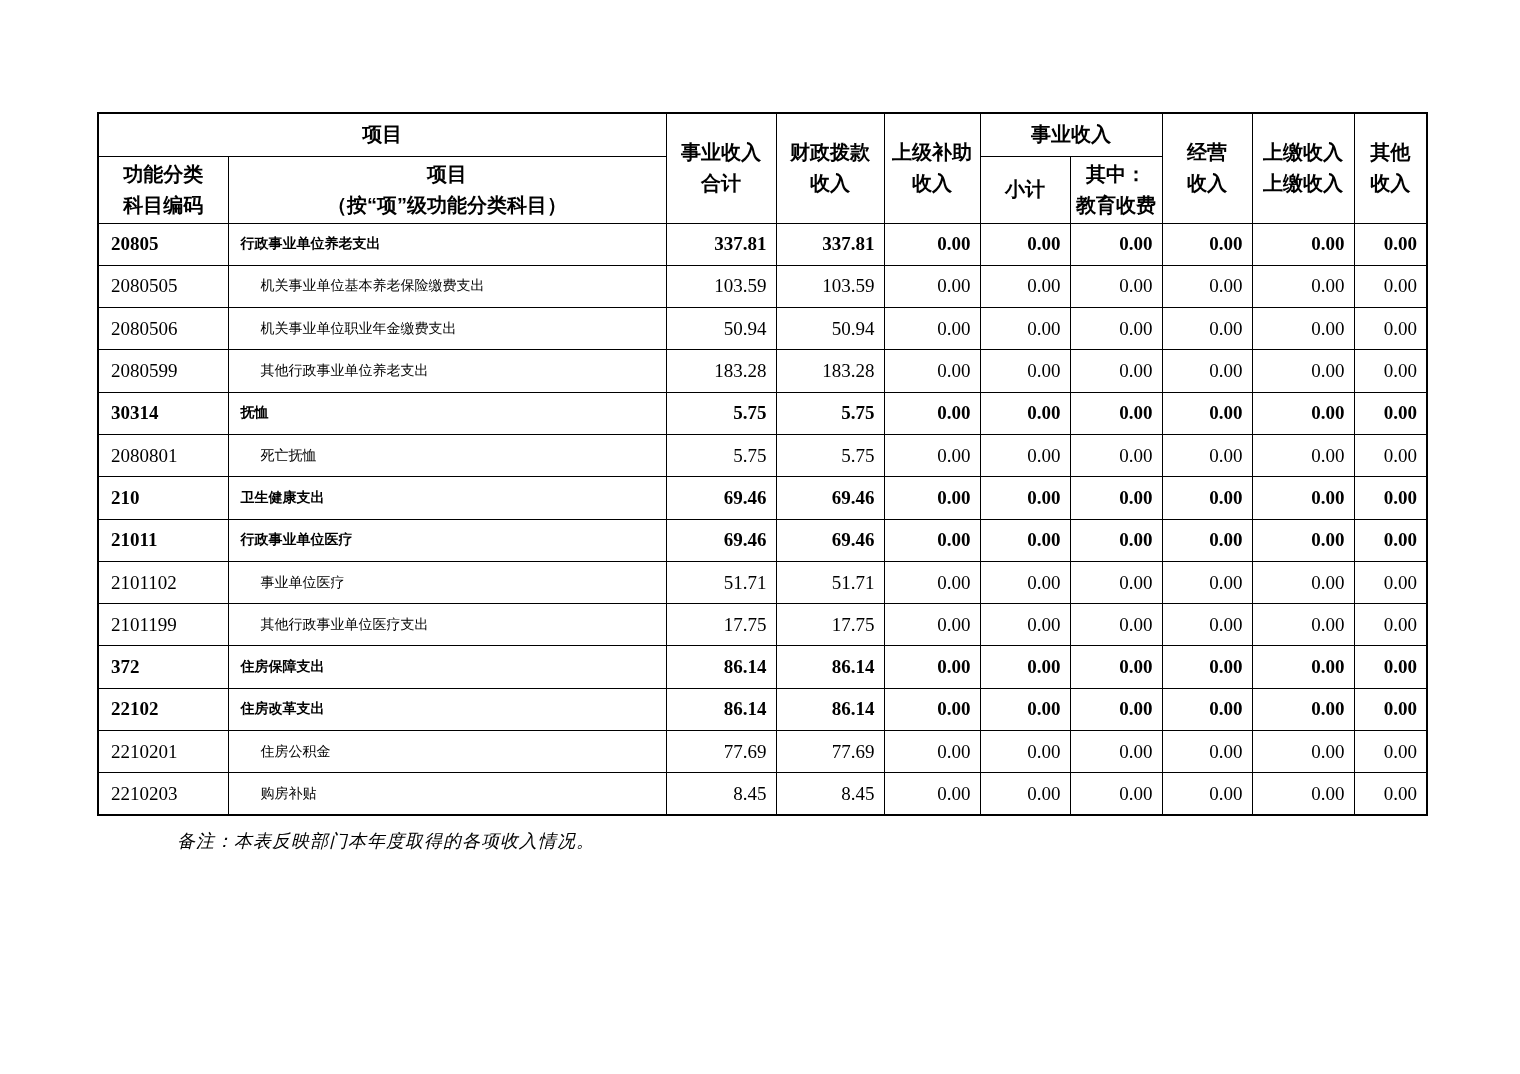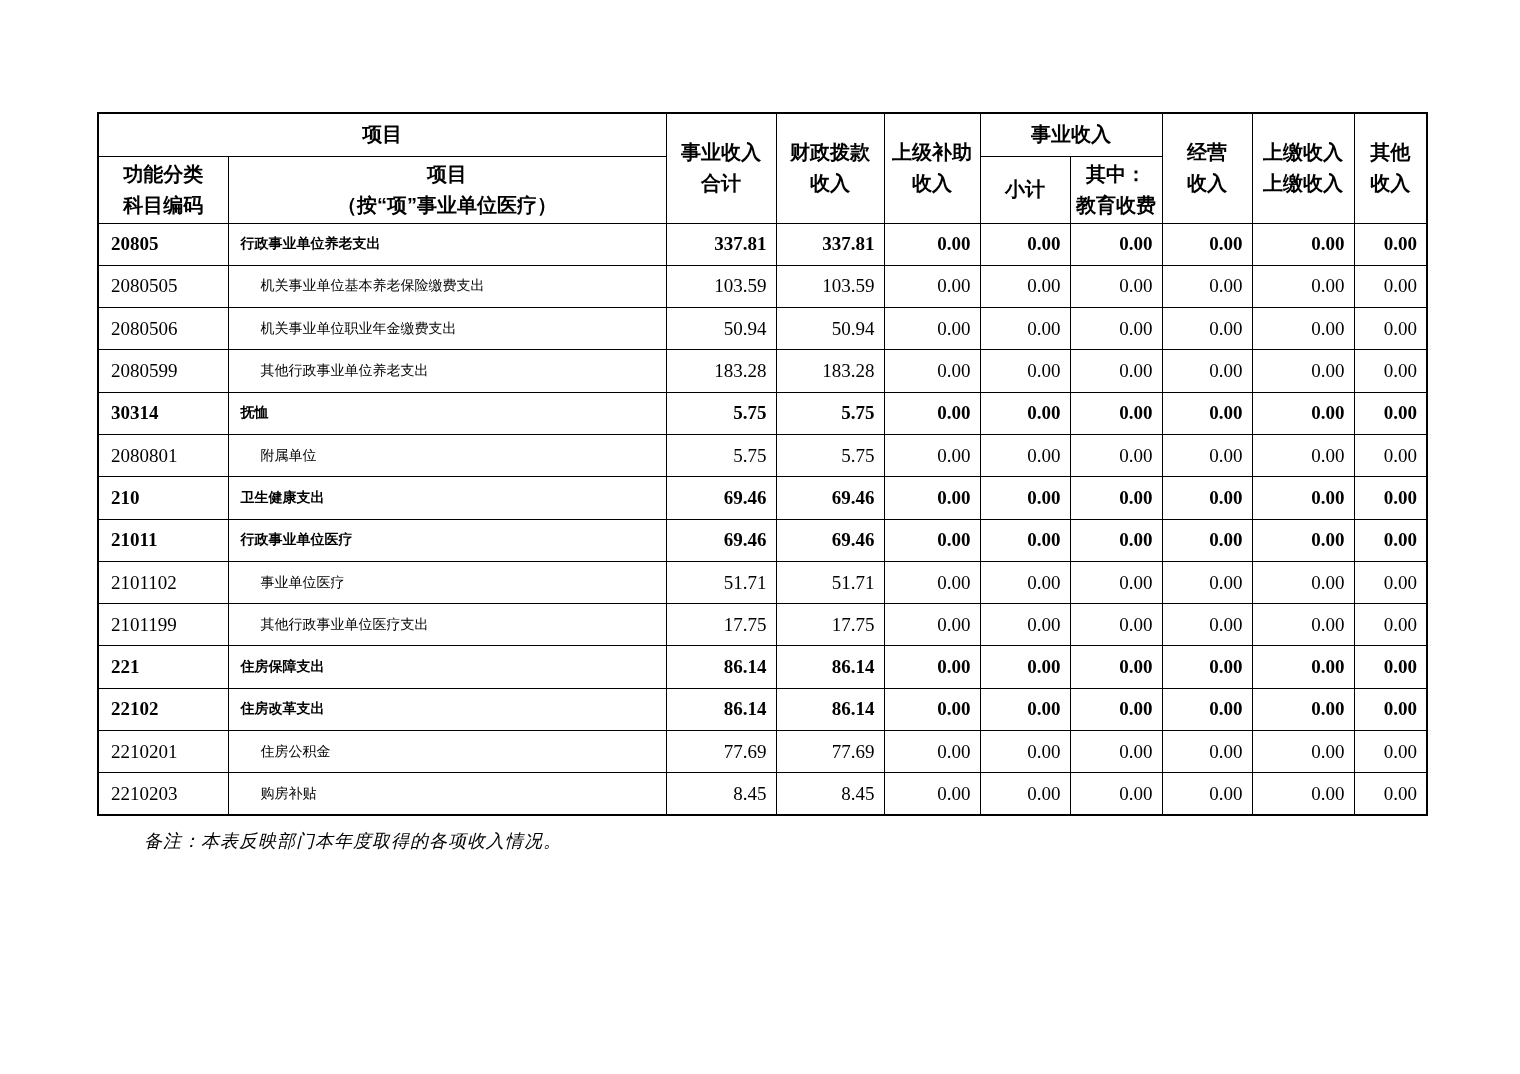--- a/index.html
+++ b/index.html
@@ -41,21 +41,21 @@
   tbody tr { height: 42.3px; padding-left: 48px; }
   tbody td { font-size: 19px; }
   td.code  { text-align: left; padding-left: 12px; font-size: 19px; }
   td.item  { text-align: left; padding-left: 32px; font-size: 14px; }
   td.num   { text-align: right; padding-right: 9px; }
   tr.emphasis td { font-weight: bold; }
   tr.emphasis td.item { padding-left: 12px; }
 
   .note {
     position: absolute;
-    left: 144px; top: 829px;
+    left: 177px; top: 829px;
     font-size: 18px;
     font-style: italic;
     letter-spacing: 1px;
     font-family: "Liberation Serif", "DejaVu Serif", serif;
   }
 </style>
 </head>
 <body>
 
 <div class="page">
@@ -102,21 +102,21 @@
           <span class="hline">收入</span>
         </th>
       </tr>
       <tr class="h2">
         <th>
           <span class="hline">功能分类</span>
           <span class="hline">科目编码</span>
         </th>
         <th>
           <span class="hline">项目</span>
-          <span class="hline">（按“项”事业单位医疗）</span>
+          <span class="hline">（按“项”级功能分类科目）</span>
         </th>
         <th>小计</th>
         <th>
           <span class="hline">其中：</span>
           <span class="hline">教育收费</span>
         </th>
       </tr>
     </thead>
     <tbody id="table-body">
         <tr class="emphasis">
@@ -174,21 +174,21 @@
     <td class="num">5.75</td>
     <td class="num">0.00</td>
     <td class="num">0.00</td>
     <td class="num">0.00</td>
     <td class="num">0.00</td>
     <td class="num">0.00</td>
     <td class="num">0.00</td>
   </tr>
         <tr>
     <td class="code">2080801</td>
-    <td class="item">附属单位</td>
+    <td class="item">死亡抚恤</td>
     <td class="num">5.75</td>
     <td class="num">5.75</td>
     <td class="num">0.00</td>
     <td class="num">0.00</td>
     <td class="num">0.00</td>
     <td class="num">0.00</td>
     <td class="num">0.00</td>
     <td class="num">0.00</td>
   </tr>
         <tr class="emphasis">
@@ -233,21 +233,21 @@
     <td class="num">17.75</td>
     <td class="num">17.75</td>
     <td class="num">0.00</td>
     <td class="num">0.00</td>
     <td class="num">0.00</td>
     <td class="num">0.00</td>
     <td class="num">0.00</td>
     <td class="num">0.00</td>
   </tr>
         <tr class="emphasis">
-    <td class="code">221</td>
+    <td class="code">372</td>
     <td class="item">住房保障支出</td>
     <td class="num">86.14</td>
     <td class="num">86.14</td>
     <td class="num">0.00</td>
     <td class="num">0.00</td>
     <td class="num">0.00</td>
     <td class="num">0.00</td>
     <td class="num">0.00</td>
     <td class="num">0.00</td>
   </tr>

